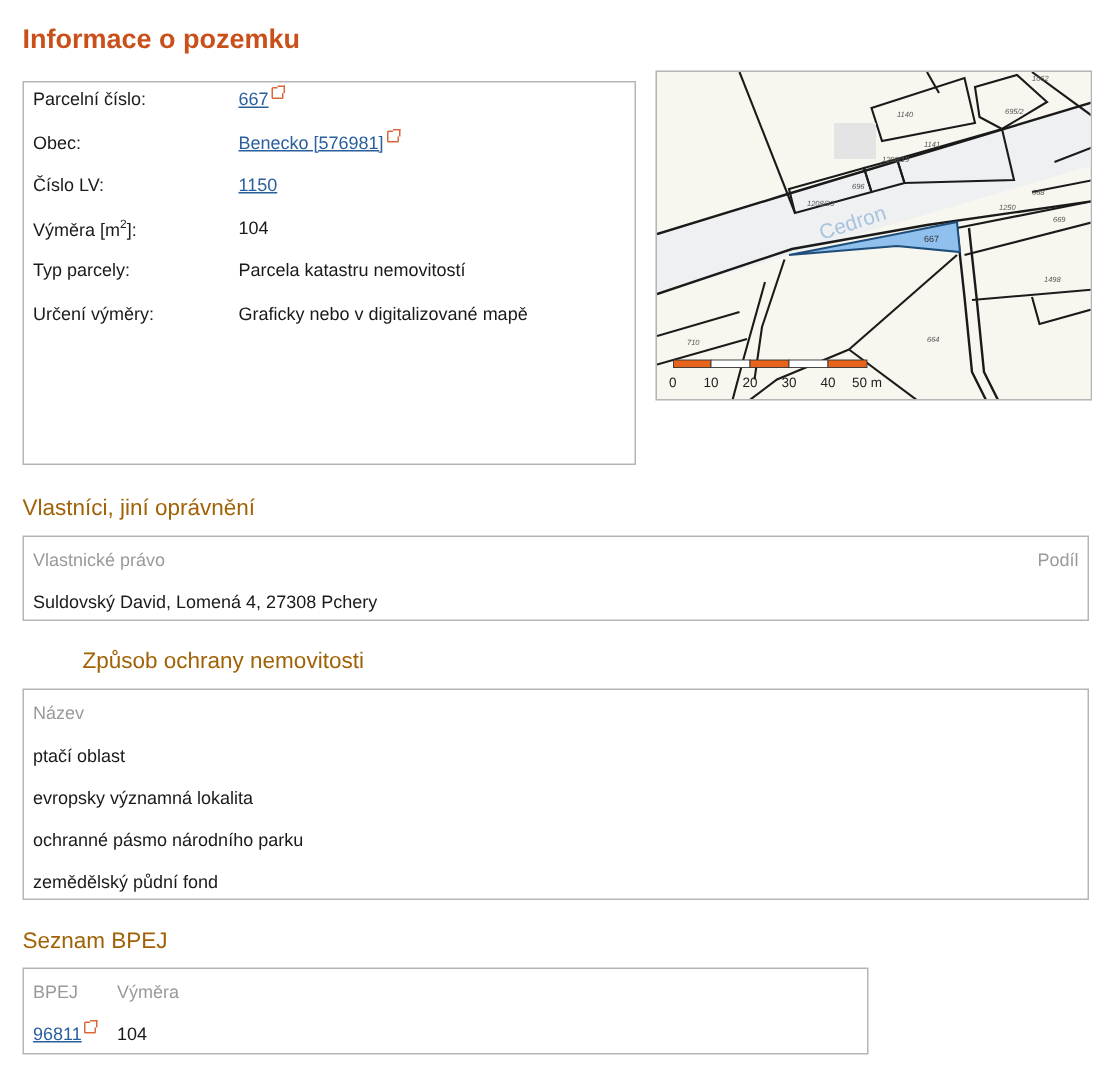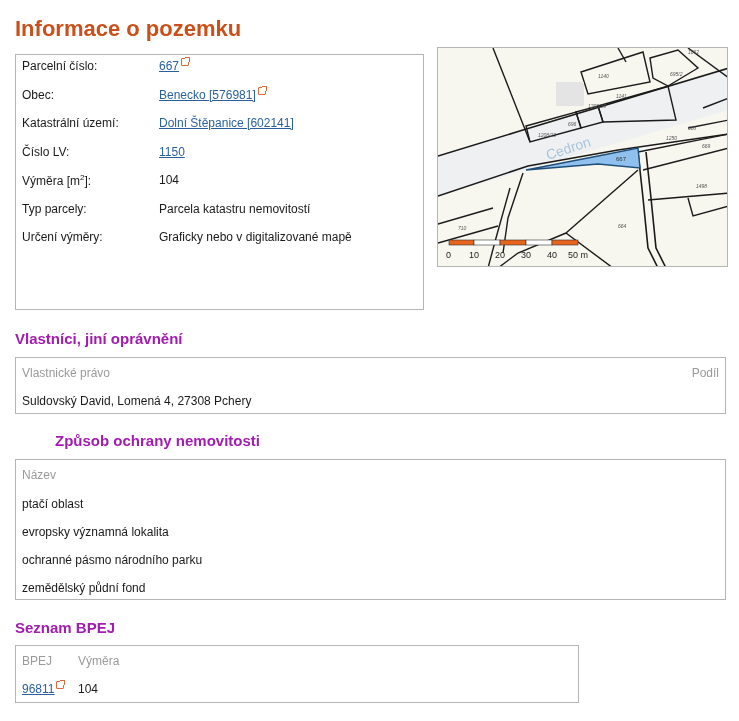--- a/index.html
+++ b/index.html
@@ -4,25 +4,25 @@
 <style>
   * { box-sizing: border-box; }
   html, body { margin: 0; padding: 0; background: #ffffff; }
   body {
     width: 739px; height: 721px; overflow: hidden; position: relative;
     font-family: "Liberation Sans", "DejaVu Sans", sans-serif;
     color: #1a1a1a; font-size: 12px;
   }
   .page-title {
     position: absolute; left: 15px; top: 16px;
-    font-size: 22px; font-weight: bold; color: #c9501a; margin: 0;
+    font-size: 18px; font-weight: bold; color: #c9501a; margin: 0;
   }
   .section-title {
-    position: absolute; left: 15px; font-size: 15px; font-weight: bold;
-    color: #a21caf; margin: 0;
+    position: absolute; left: 15px; font-size: 15px; font-weight: normal;
+    color: #a16207; margin: 0;
   }
   .box {
     position: absolute; border: 1px solid #b5b5b5; background: #fff;
   }
   .info-box { left: 15px; top: 54px; width: 409px; height: 256px; padding: 4px 0 0 6px; }
   .info-row { display: flex; height: 28.5px; align-items: flex-start; }
   .info-label { width: 137px; font-size: 12px; color: #1a1a1a; }
   .info-value { font-size: 12px; color: #1a1a1a; }
   a.link { color: #2a5f9e; text-decoration: underline; cursor: pointer; }
   .ext {
@@ -58,24 +58,20 @@
 <h1 class="page-title">Informace o pozemku</h1>
 
 <div class="box info-box">
   <div class="info-row">
     <span class="info-label">Parcelní číslo:</span>
     <span class="info-value"><a class="link">667</a><span class="ext"></span></span>
   </div>
   <div class="info-row">
     <span class="info-label">Obec:</span>
     <span class="info-value"><a class="link">Benecko [576981]</a><span class="ext"></span></span>
-  </div>
-  <div class="info-row">
-    <span class="info-label">Katastrální území:</span>
-    <span class="info-value"><a class="link">Dolní Štěpanice [602141]</a></span>
   </div>
   <div class="info-row">
     <span class="info-label">Číslo LV:</span>
     <span class="info-value"><a class="link">1150</a></span>
   </div>
   <div class="info-row">
     <span class="info-label"><span>Výměra [m</span><sup>2</sup><span>]:</span></span>
     <span class="info-value">104</span>
   </div>
   <div class="info-row">

